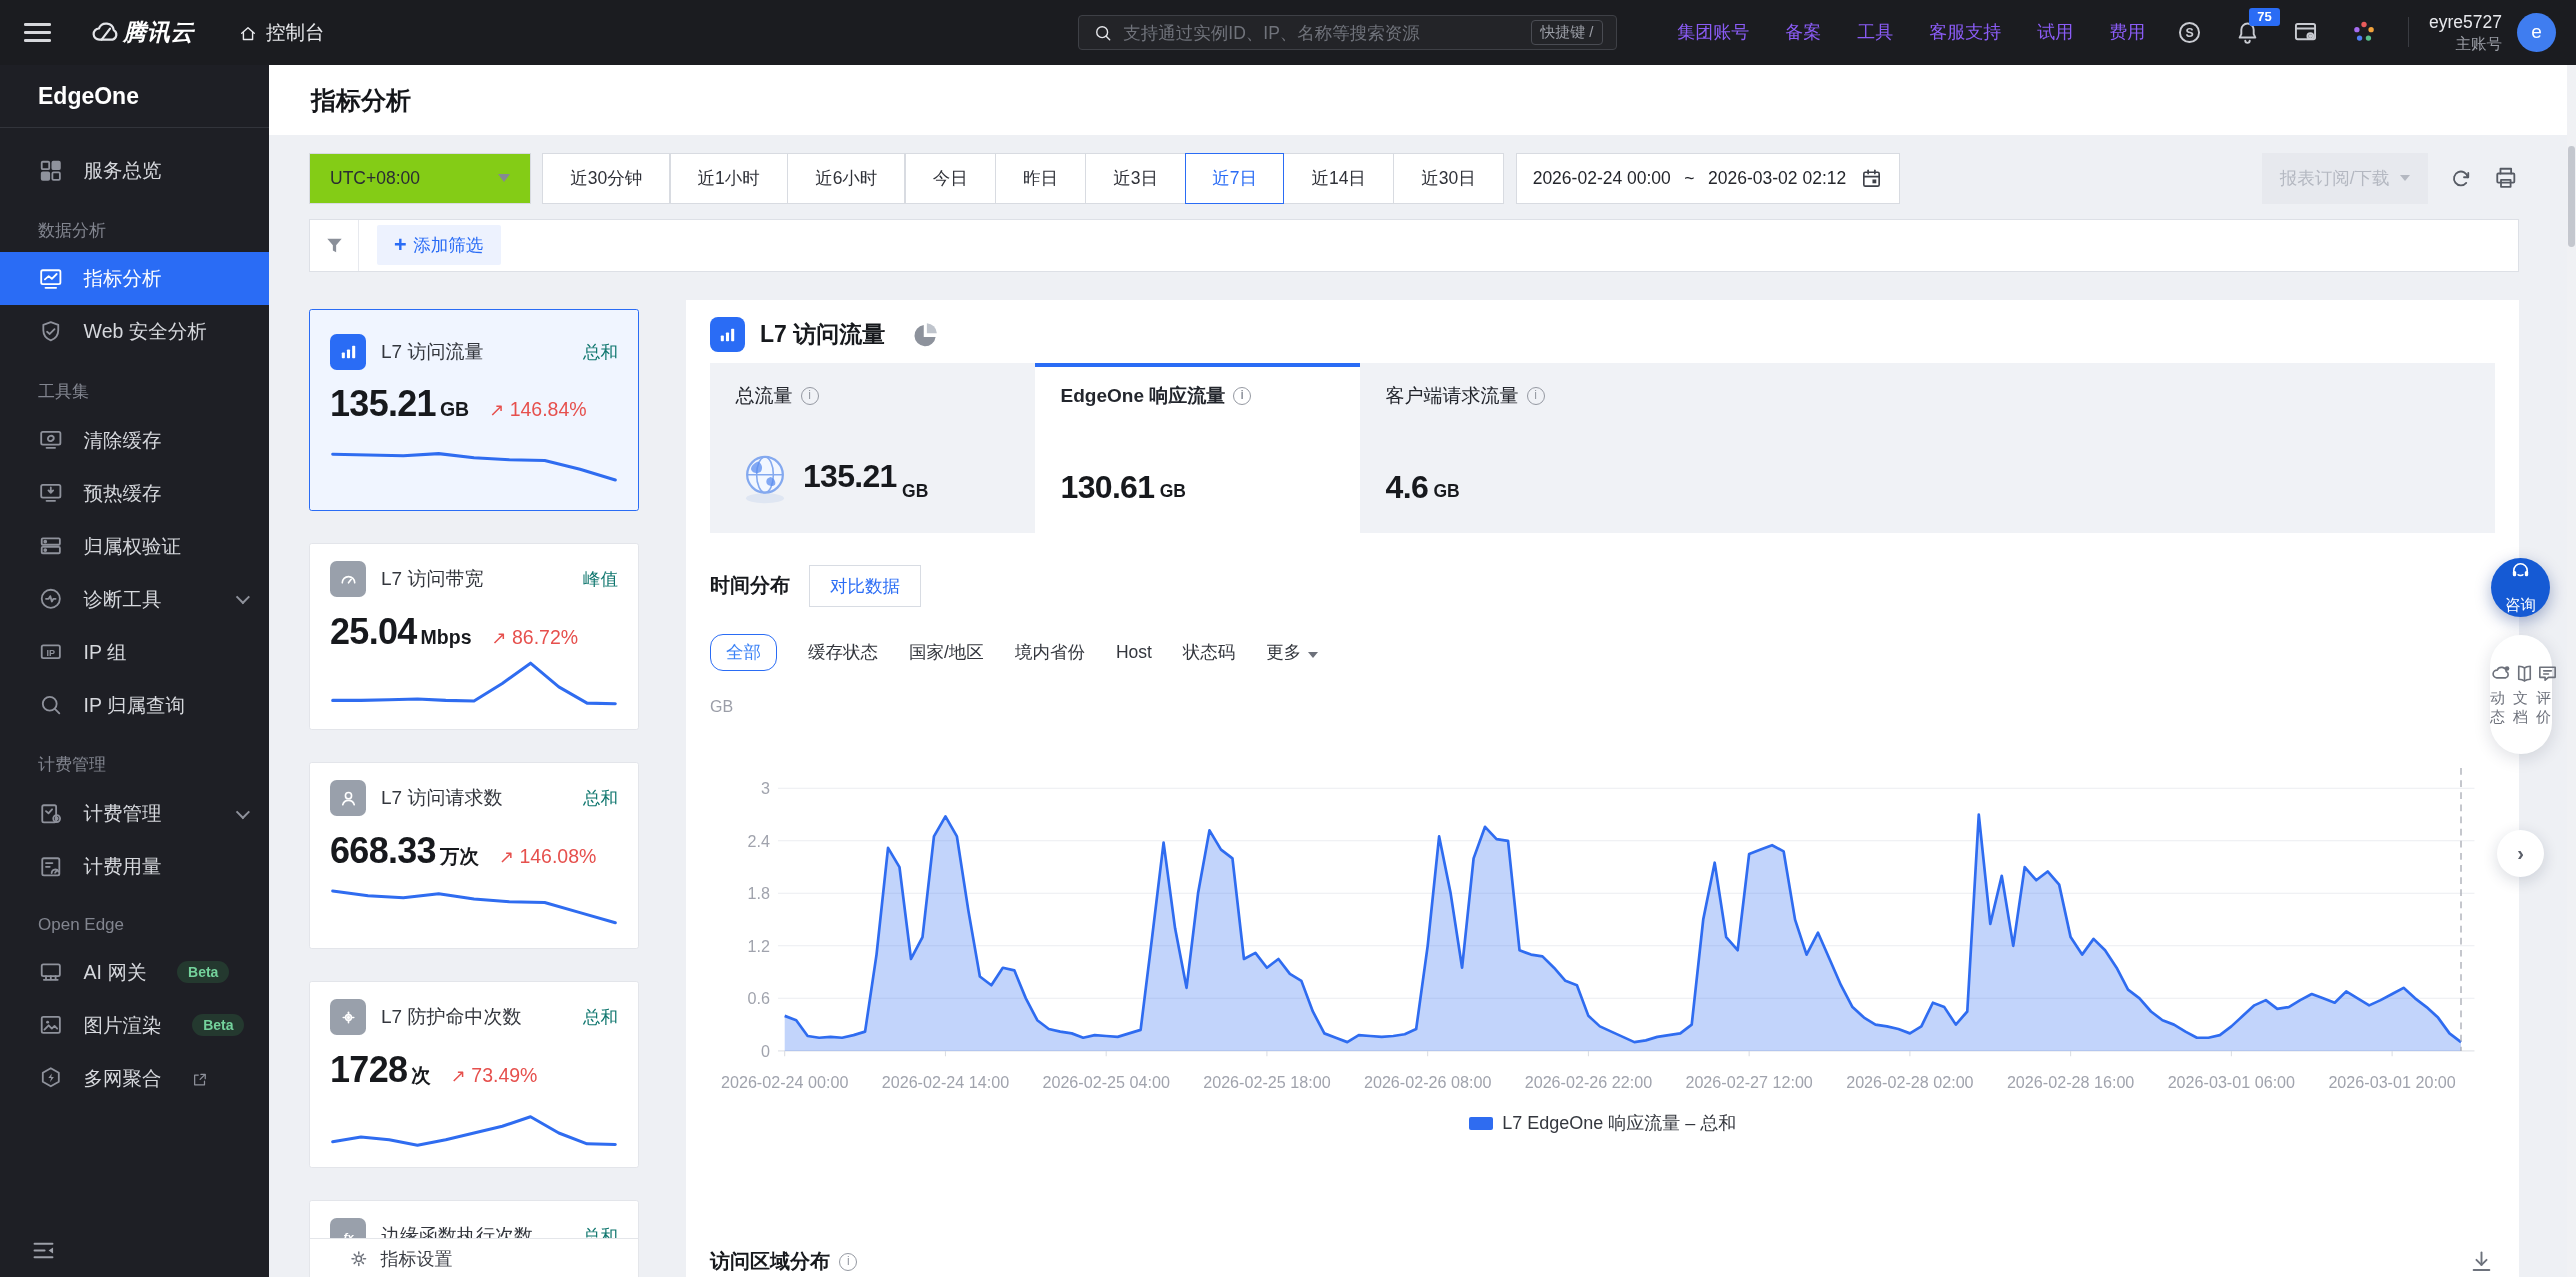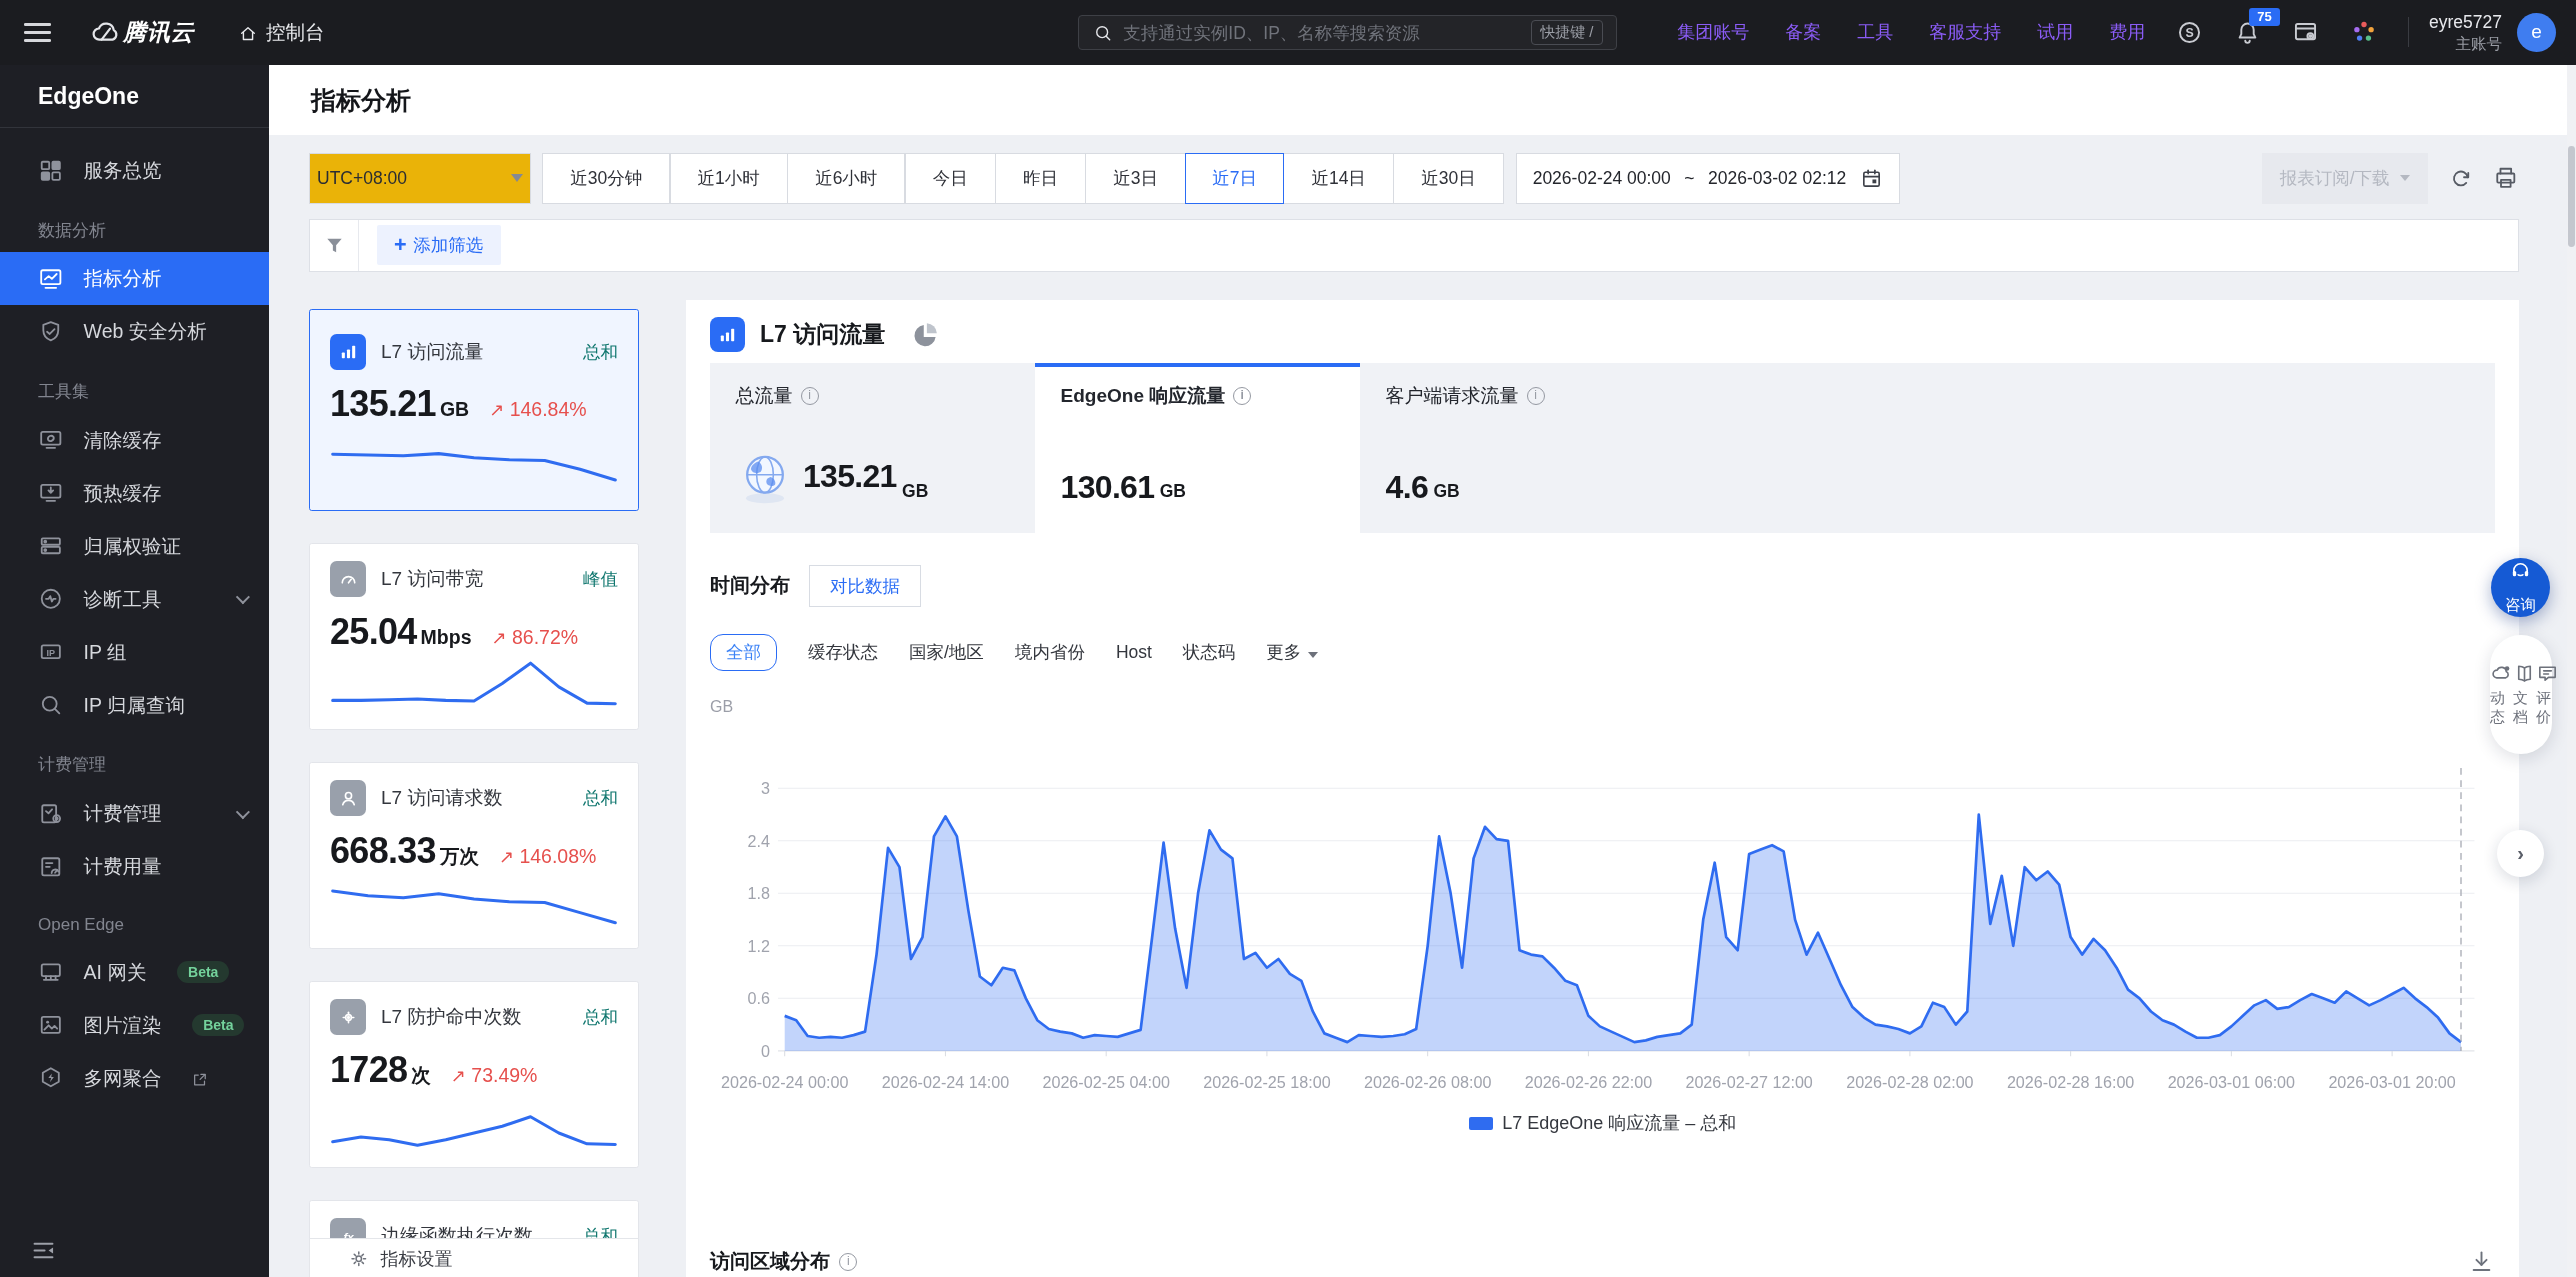--- a/index.html
+++ b/index.html
@@ -48,22 +48,22 @@
     transform:rotate(45deg) translateY(-2.7px); }
   .ext-ic { color:#4f85f6; margin-left:9.4px; }
   .collapse-btn { position:absolute; left:30px; bottom:13.5px; color:#9da0a9; cursor:pointer;}
 
   
   .main { position:absolute; left:269px; top:65px; right:0; bottom:0; background:#eef0f4; overflow:hidden; }
   .page-header { height:70px; background:#fff; display:flex; align-items:center; padding-left:42px; }
   .page-header h1 { font-size:25px; font-weight:bold; color:#14161a; }
 
   .toolbar { margin:17.5px 57px 0 40px; display:flex; align-items:stretch; height:51px; position:relative;}
-  .tz { width:222px; background:#eab308; border:0.7px solid #d8dbe1; display:flex; align-items:center;
-    justify-content:space-between; padding:0 7px; font-size:17.5px; color:#2a2d33; cursor:pointer;gap:20px;}
+  .tz { width:222px; background:#84cc16; border:0.7px solid #d8dbe1; display:flex; align-items:center;
+    justify-content:space-between; padding:0 20px; font-size:17.5px; color:#2a2d33; cursor:pointer;gap:20px;}
   .caret-d { width:0; height:0; border-left:6px solid transparent; border-right:6px solid transparent;
     border-top:8px solid #858993; }
   .time-group { display:flex; margin-left:12px; }
   .tbtn { padding:0 27px; display:flex; align-items:center; background:#fff; border:0.7px solid #d8dbe1;
     margin-left:-0.7px; font-size:17.5px; color:#2f3138; cursor:pointer; white-space:nowrap; position:relative;}
   .tbtn.sel { border:1.3px solid #2a6cf5; color:#2a6cf5; z-index:2; padding:0 26px;}
   .date-range { margin-left:12px; background:#fff; border:0.7px solid #d8dbe1; display:flex; align-items:center;
     padding:0 16px; gap:13.5px; font-size:17.5px; color:#24262c; cursor:pointer;}
   .date-range .cal { color:#3d4048; }
   .right-cluster { margin-left:auto; display:flex; align-items:center; gap:20px; }

